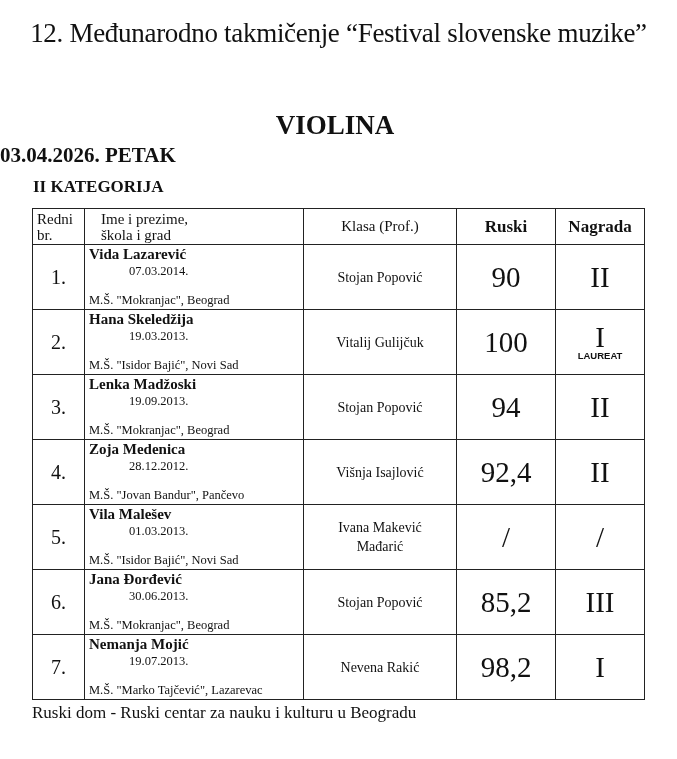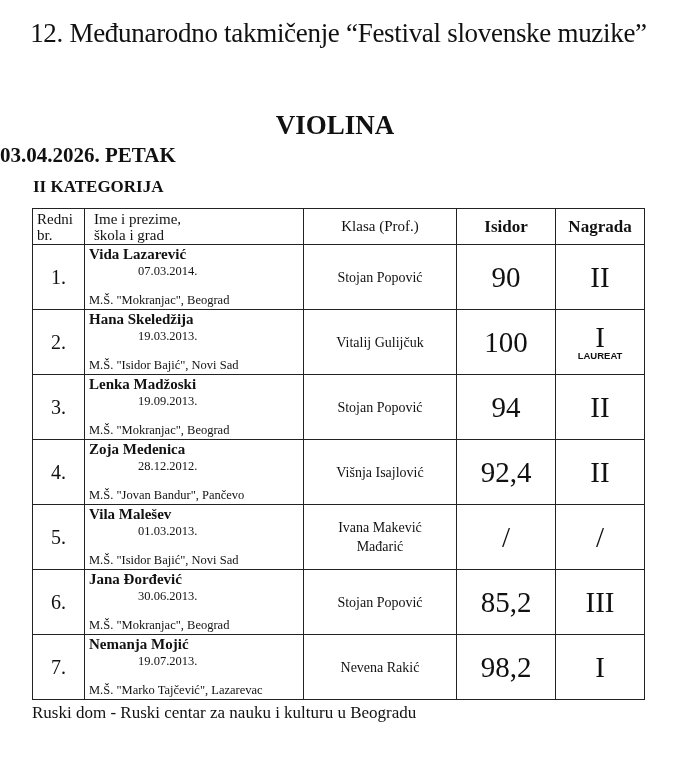--- a/index.html
+++ b/index.html
@@ -13,28 +13,28 @@
           font-weight:bold; font-size:21px; }
   .category { position:absolute; top:177px; left:33px; font-weight:bold; font-size:17px; }
   table { position:absolute; top:208px; left:32px; border-collapse:collapse;
           width:612px; table-layout:fixed; }
   td, th { border:1.3px solid #222; padding:0; vertical-align:middle; }
   col.c1 { width:52px; } col.c2 { width:219px; } col.c3 { width:153px; }
   col.c4 { width:99px; } col.c5 { width:89px; }
   thead tr { height:36px; }
   th { font-weight:normal; font-size:15px; }
   th.h-nr { text-align:left; padding-left:4px; line-height:16px; }
-  th.h-name { text-align:left; padding-left:9px; line-height:16px; }
+  th.h-name { text-align:left; padding-left:16px; line-height:16px; }
   th.h-klasa { text-align:center; font-size:15px; }
   th.h-bod, th.h-nag { font-weight:bold; font-size:17px; text-align:center; }
   tbody tr { height:65px; }
   td.nr { text-align:center; font-size:20px; }
   td.name { position:relative; font-size:13px; }
   td.name .nm { position:absolute; top:1px; left:4px; font-weight:bold; font-size:15px; }
-  td.name .dob { position:absolute; top:19px; left:53px; font-size:12.5px;text-align:center; }
+  td.name .dob { position:absolute; top:19px; left:44px; font-size:12.5px;text-align:center; }
   td.name .sch { position:absolute; bottom:1px; left:4px; font-size:12.5px; }
   td.klasa { text-align:center; font-size:14px; line-height:19px; }
   td.bod { text-align:center; font-size:29px; }
   td.nag { text-align:center; font-size:29px; line-height:30px; }
   .laureat { display:block; font-family:"Liberation Sans", sans-serif; font-weight:bold;
              font-size:9.5px; line-height:12px; margin-top:-2px; }
   .footer { position:absolute; top:703px; left:32px; font-size:17px; }
 </style>
 </head>
 <body>
@@ -56,21 +56,21 @@
     <tr>
       <th class="h-nr">
         <span>Redni</span><br>
         <span>br.</span>
       </th>
       <th class="h-name">
         <span>Ime i prezime,</span><br>
         <span>škola i grad</span>
       </th>
       <th class="h-klasa">Klasa (Prof.)</th>
-      <th class="h-bod">Isidor</th>
+      <th class="h-bod">Ruski</th>
       <th class="h-nag">Nagrada</th>
     </tr>
   </thead>
   <tbody id="rows">
       <tr>
         <td class="nr">1.</td>
         <td class="name">
           <span class="nm">Vida Lazarević</span>
           <span class="dob">07.03.2014.</span>
           <span class="sch">M.Š. "Mokranjac", Beograd</span>

